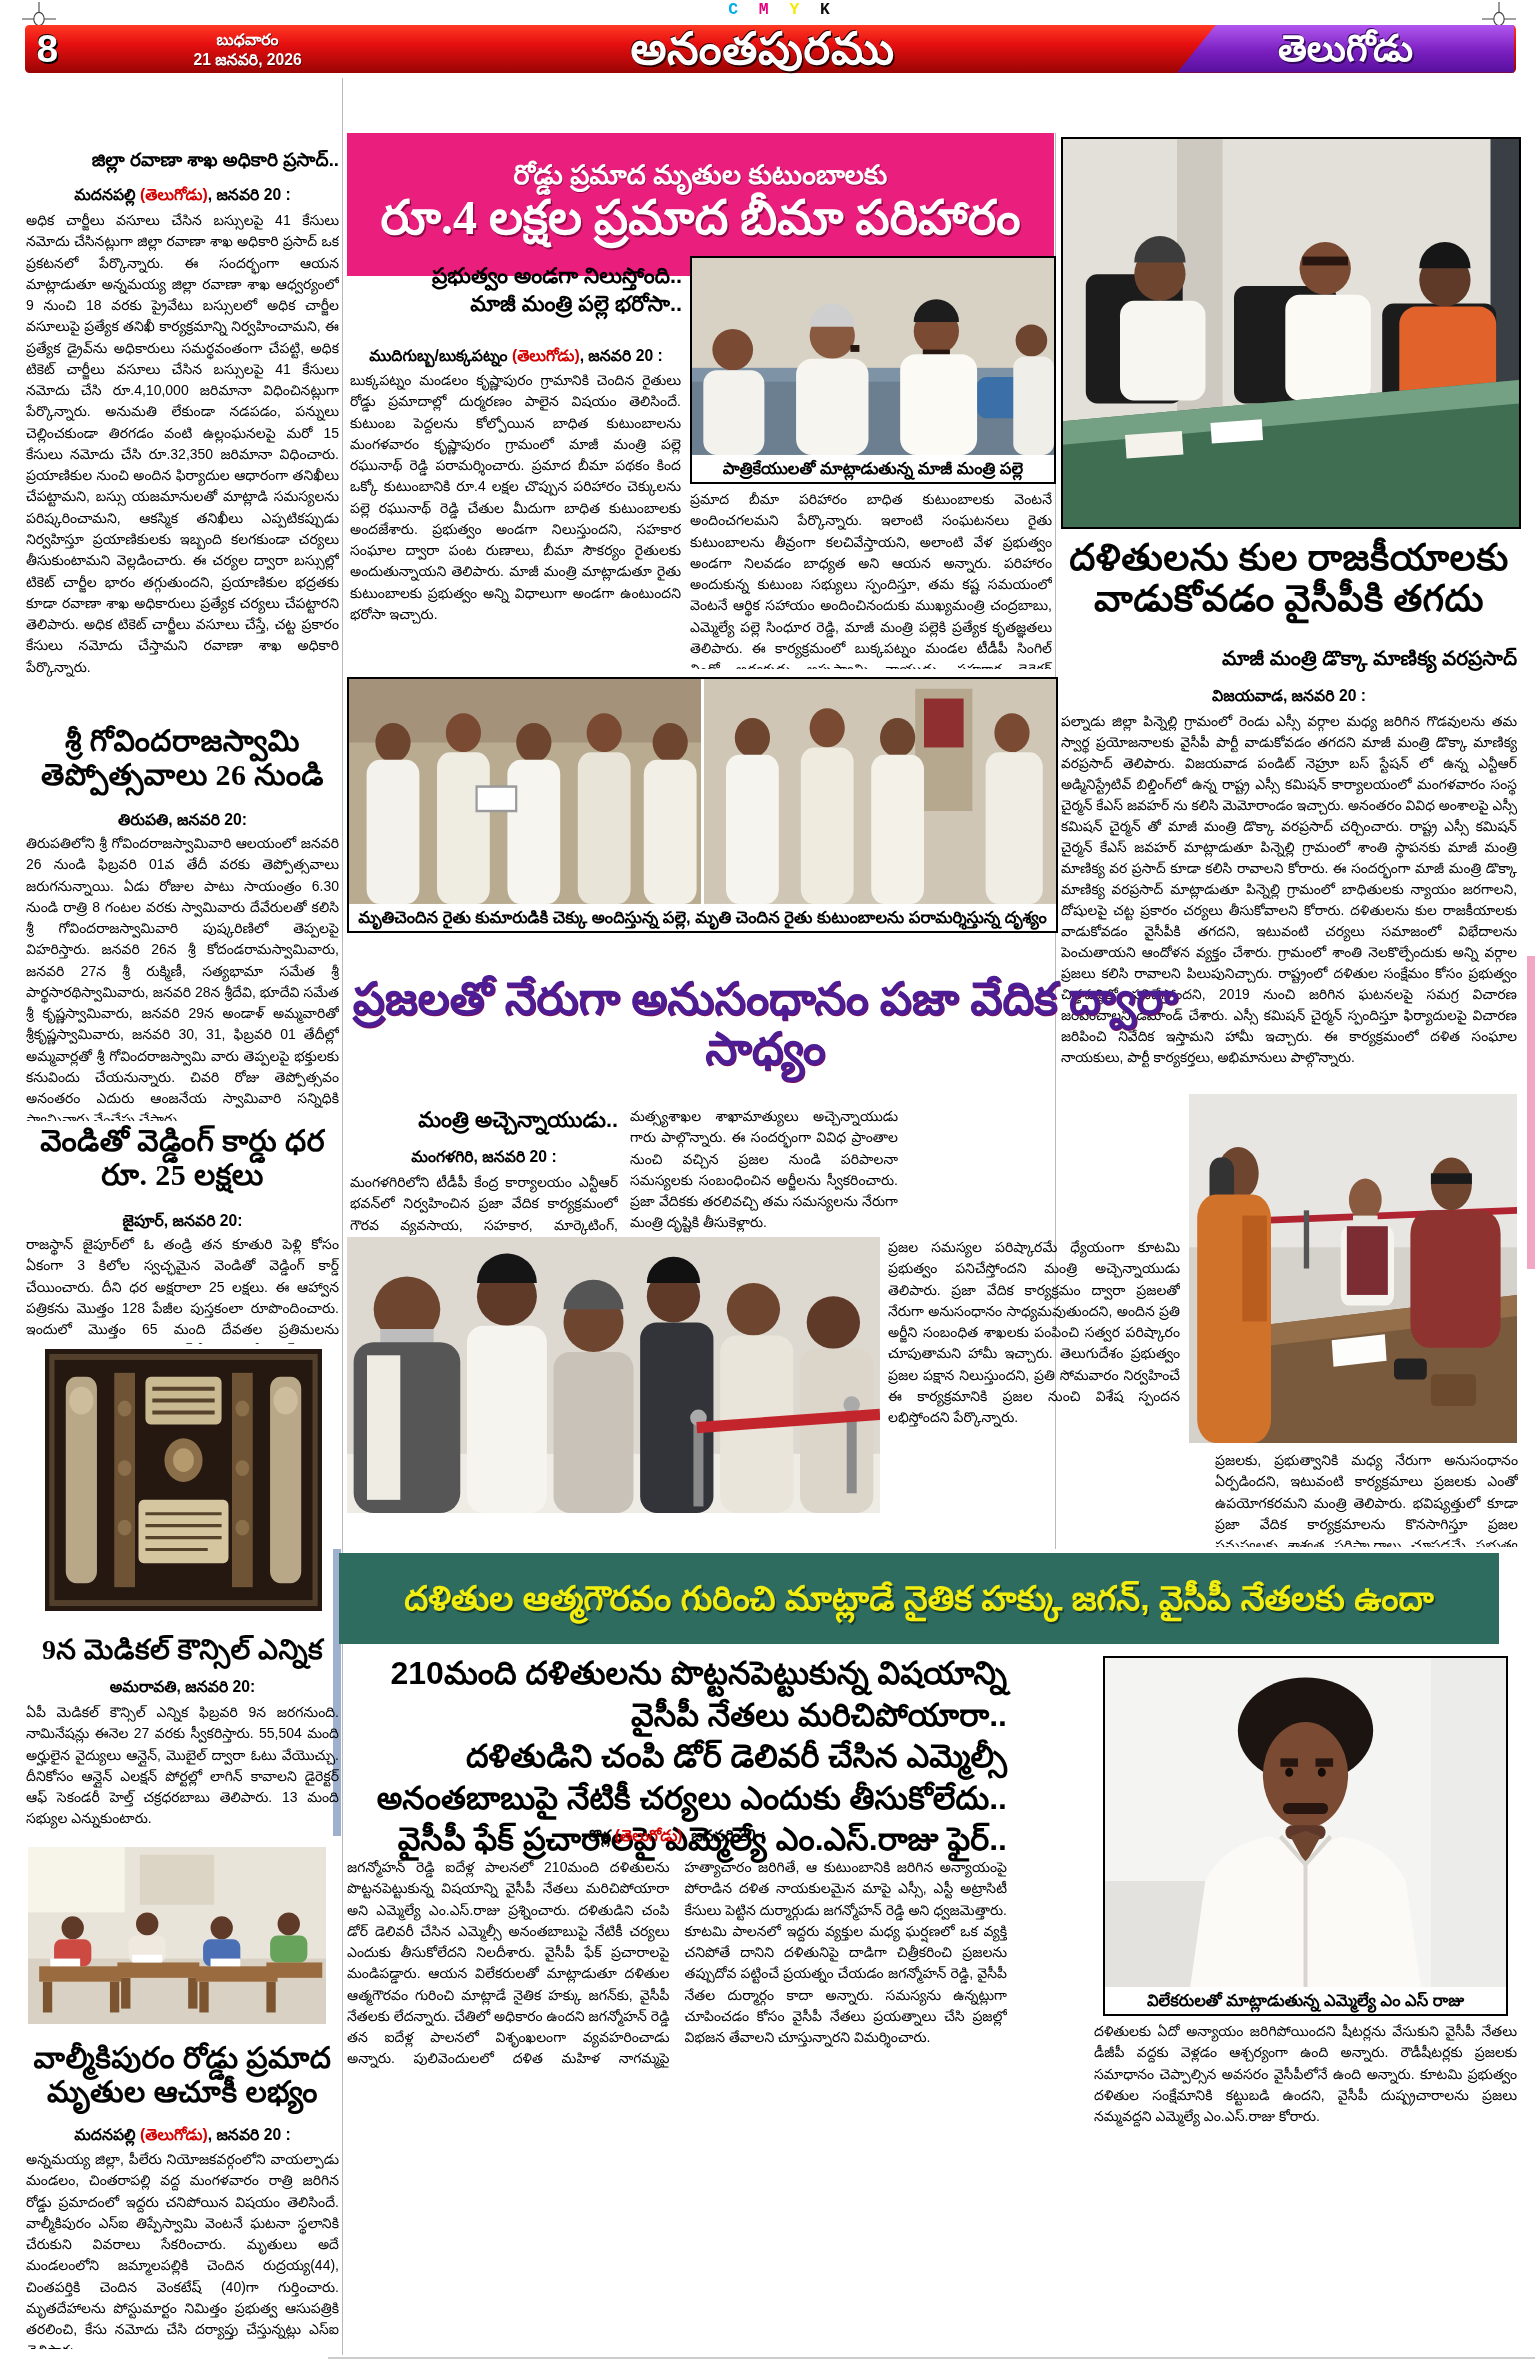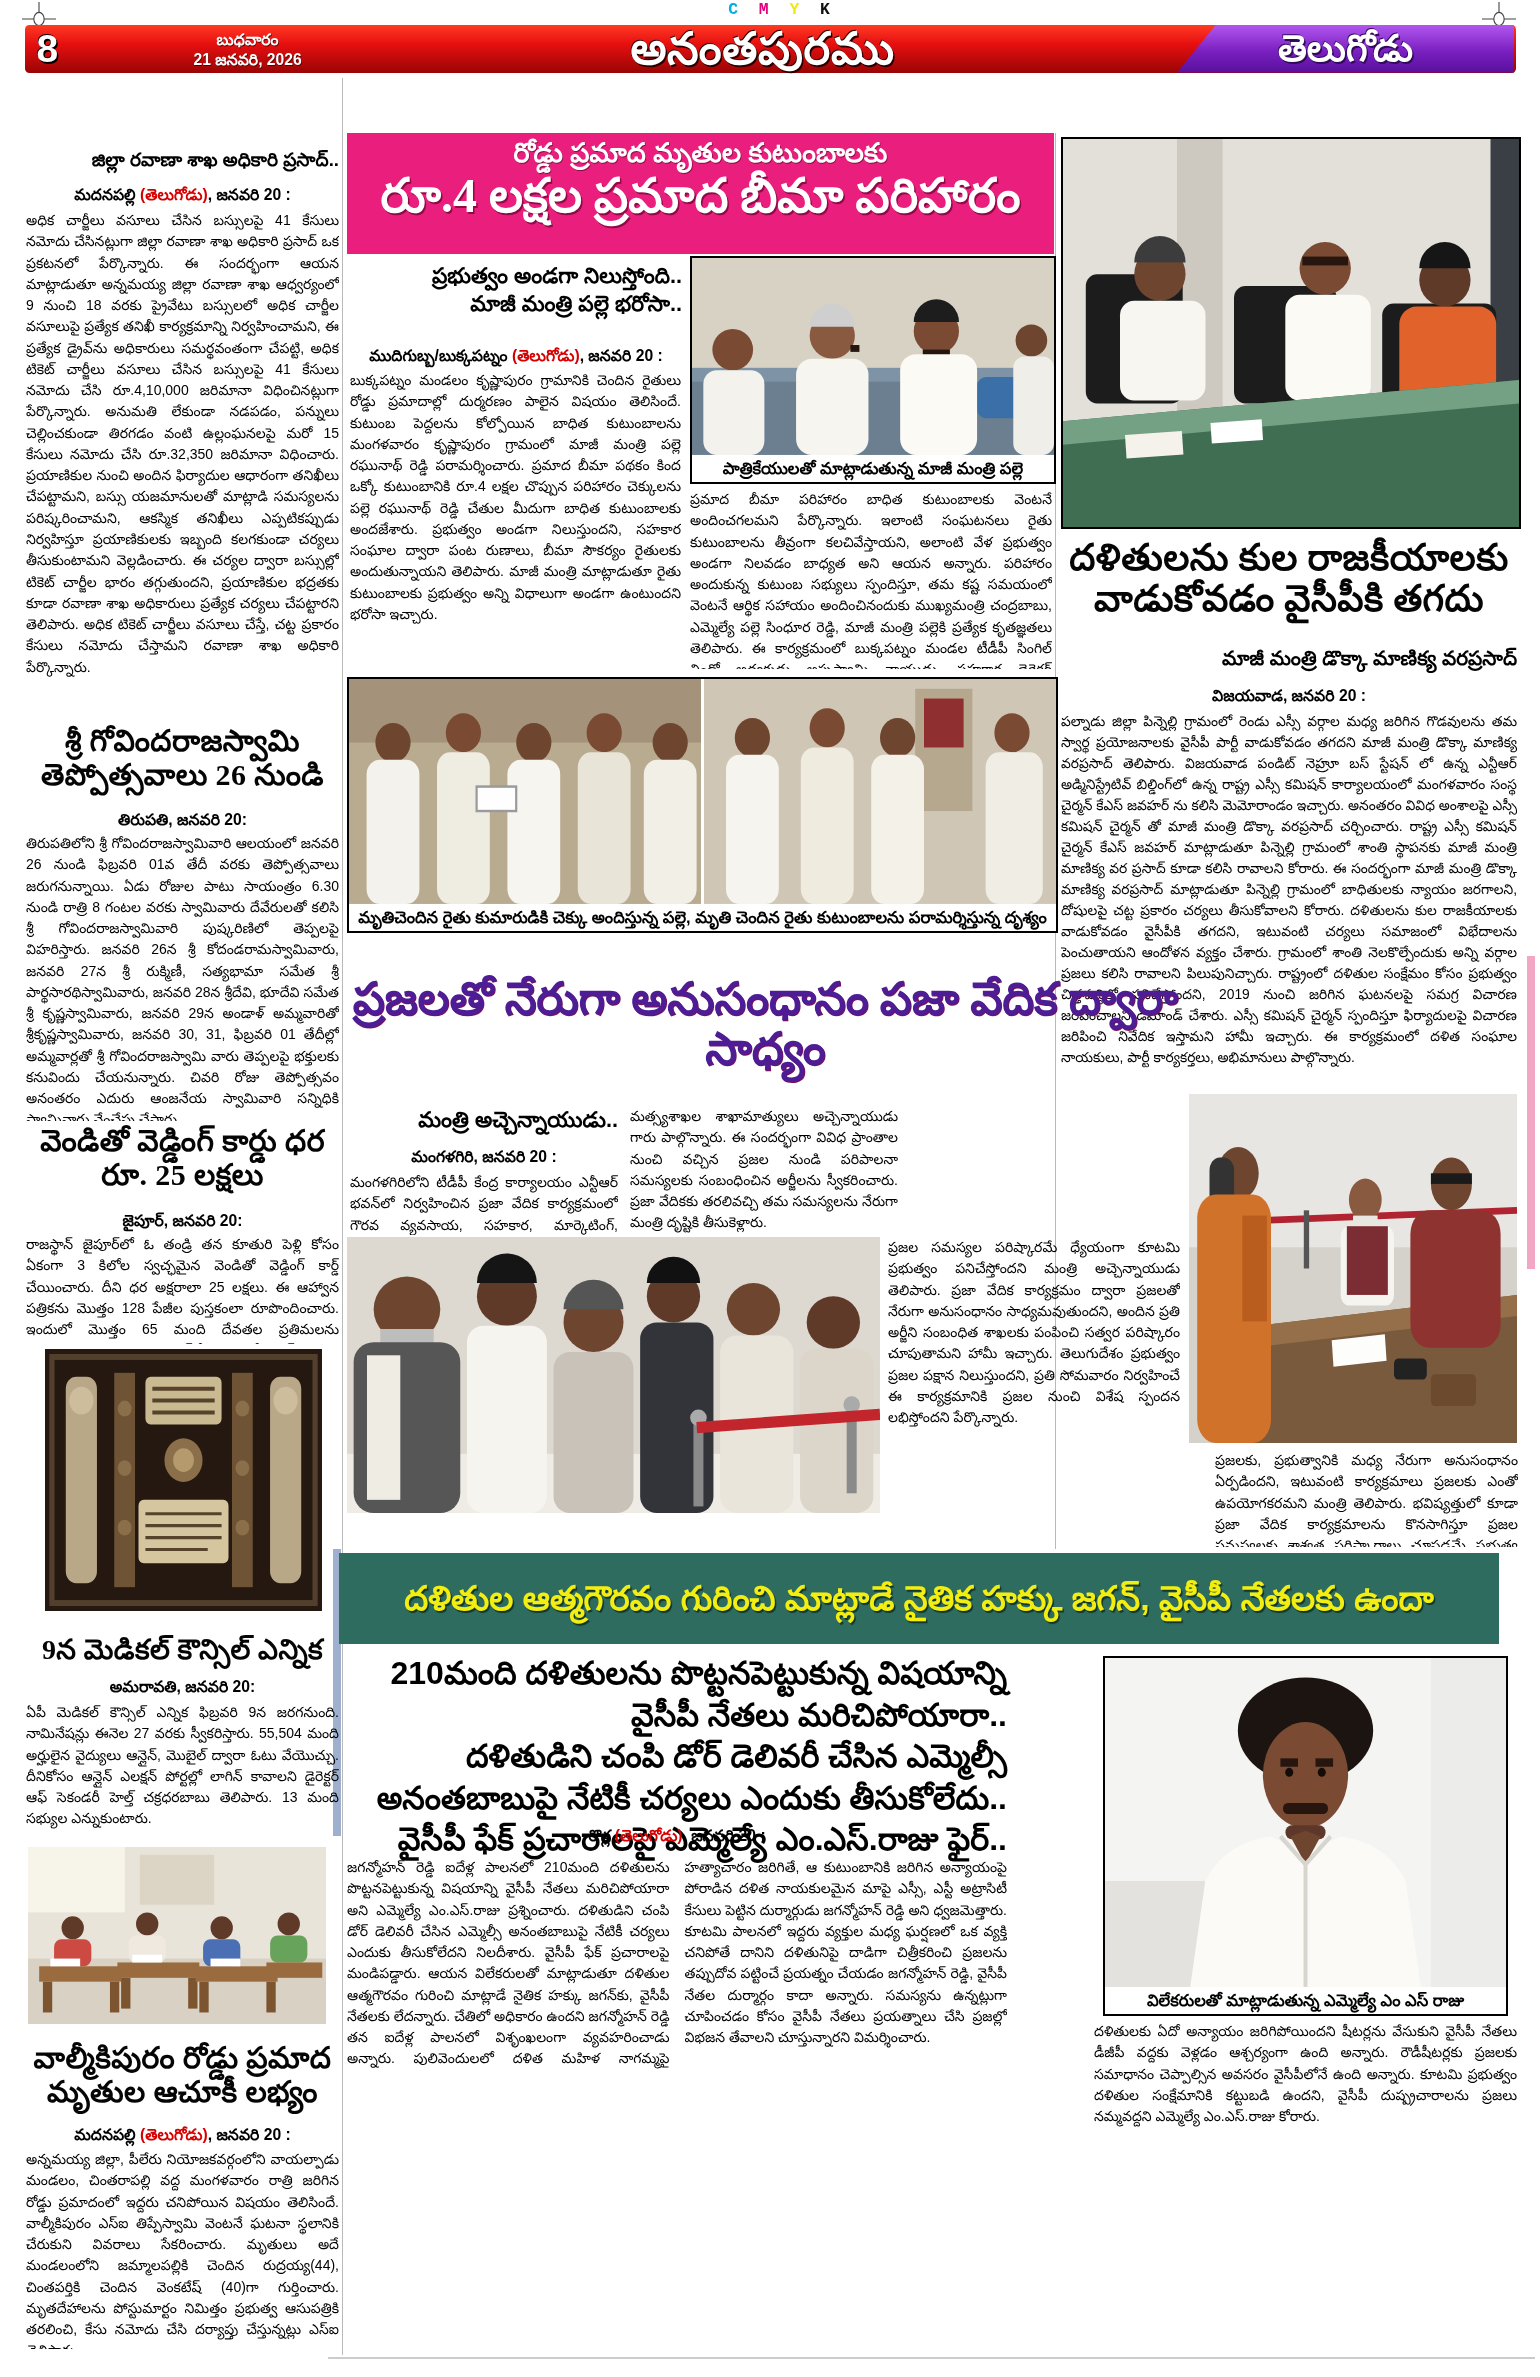--- a/index.html
+++ b/index.html
@@ -162,21 +162,21 @@
     </svg>
   </div>
 
   <div class="abs h-left" style="left:26px;top:2041px;width:313px;font-size:30px">వాల్మీకిపురం రోడ్డు ప్రమాద మృతుల ఆచూకీ లభ్యం</div>
   <div class="abs dateline" style="left:26px;top:2126px;width:313px">
     <span>మదనపల్లి</span>
     <span class="red">(తెలుగోడు)</span><span>, జనవరి 20 :</span>
   </div>
   <div class="abs body-txt just" style="left:26px;top:2149px;width:313px;height:200px">అన్నమయ్య జిల్లా, పీలేరు నియోజకవర్గంలోని వాయల్పాడు మండలం, చింతరాపల్లి వద్ద మంగళవారం రాత్రి జరిగిన రోడ్డు ప్రమాదంలో ఇద్దరు చనిపోయిన విషయం తెలిసిందే. వాల్మీకిపురం ఎస్ఐ తిప్పేస్వామి వెంటనే ఘటనా స్థలానికి చేరుకుని వివరాలు సేకరించారు. మృతులు అదే మండలంలోని జమ్మాలపల్లికి చెందిన రుద్రయ్య(44), చింతపర్తికి చెందిన వెంకటేష్ (40)గా గుర్తించారు. మృతదేహాలను పోస్టుమార్టం నిమిత్తం ప్రభుత్వ ఆసుపత్రికి తరలించి, కేసు నమోదు చేసి దర్యాప్తు చేస్తున్నట్లు ఎస్ఐ తెలిపారు.</div>
 
-  <div class="abs pinkbanner" style="left:347px;top:133px;width:707px;height:117px;padding-top:4px">
+  <div class="abs pinkbanner" style="left:347px;top:133px;width:707px;height:117px;padding-top:26px">
     <div class="pb-kicker">రోడ్డు ప్రమాద మృతుల కుటుంబాలకు</div>
     <div class="pb-head">రూ.4 లక్షల ప్రమాద బీమా పరిహారం</div>
   </div>
 
   <div class="abs photo" style="left:690px;top:256px;width:362px;height:224px">
     <svg viewBox="0 0 160 86" preserveAspectRatio="none">
       <rect width="160" height="86" fill="#d8d2c4"></rect>
       <rect x="0" y="48" width="160" height="38" fill="#6b7f91"></rect>
       <rect x="0" y="48" width="160" height="6" fill="#7e93a5"></rect>
       <rect x="126" y="52" width="24" height="18" rx="4" fill="#3a6fa8"></rect>

